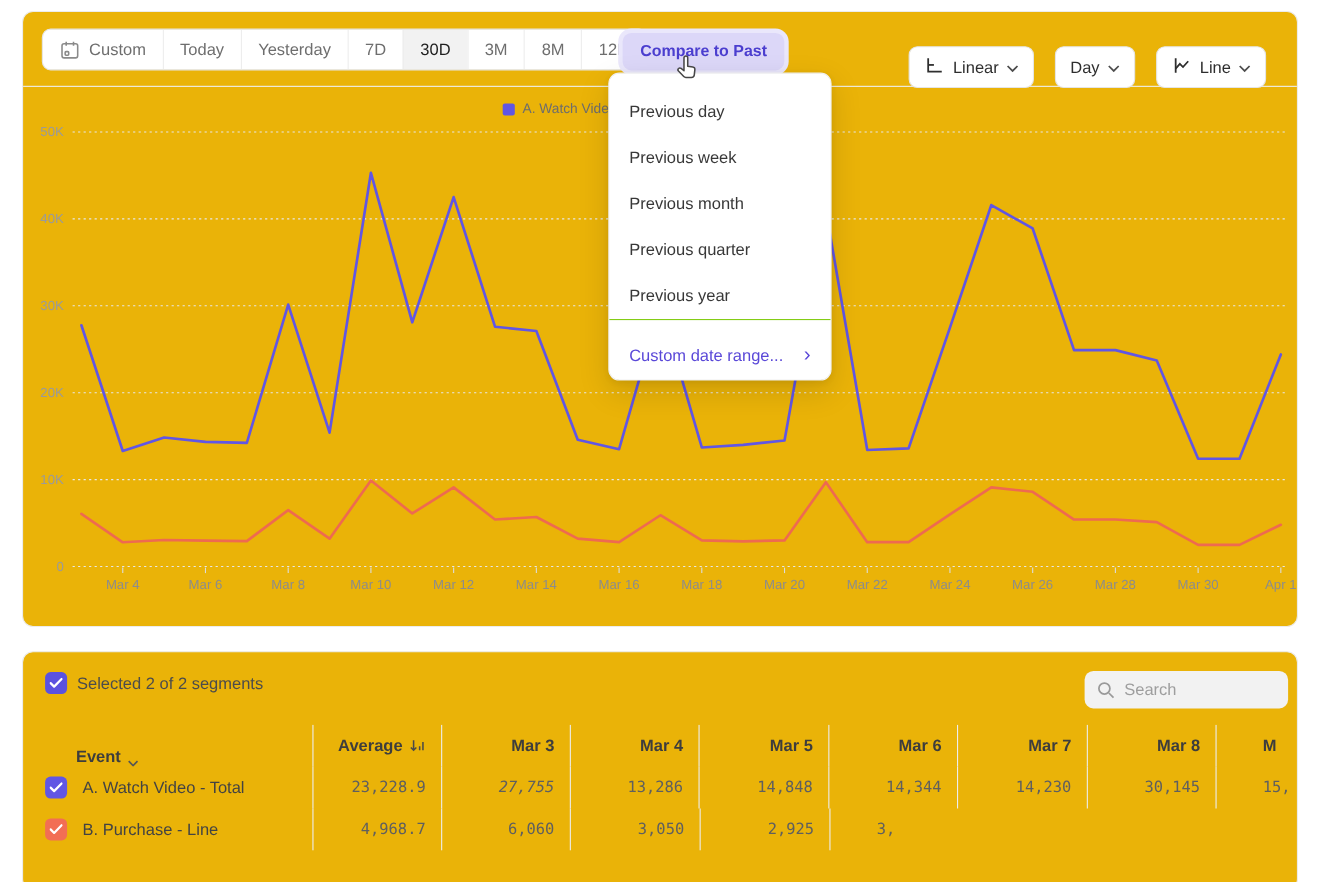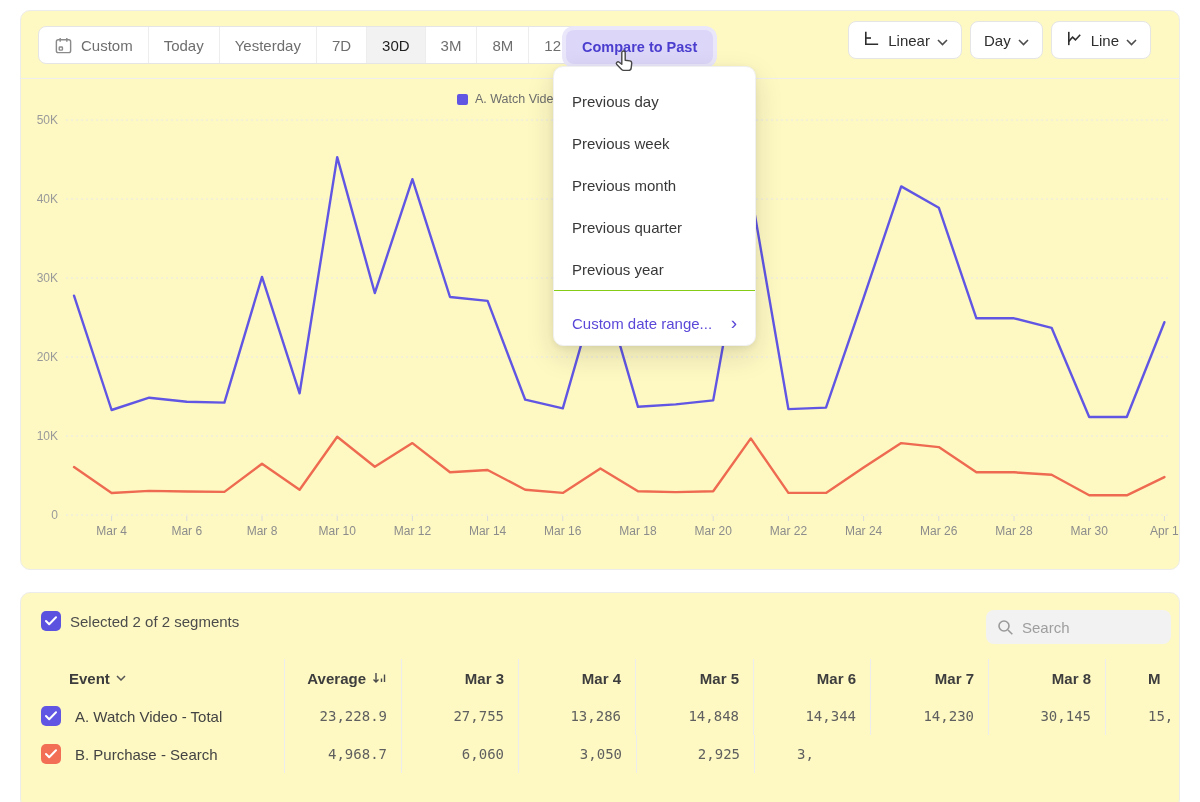--- a/index.html
+++ b/index.html
@@ -1,39 +1,39 @@
 <!DOCTYPE html>
 <html><head>
 <meta charset="utf-8">
 <style>
   * { box-sizing: border-box; margin: 0; padding: 0; }
   html,body { width:1200px; height:802px; background:#fff; overflow:hidden;
     font-family:"Liberation Sans", sans-serif; }
   .page { position:relative; width:1200px; height:802px; background:#fff; }
 
-  .card { position:absolute; background:#fef9c3; border:1px solid #ececec; border-radius:10px; }
+  .card { position:absolute; background:#eab308; border:1px solid #ececec; border-radius:10px; }
   .card-chart { left:20px; top:10px; width:1160px; height:560px; }
   .card-table { left:20px; top:592px; width:1160px; height:217px; overflow:hidden; }
 
   
   .toolbar { position:relative; height:68px; border-bottom:1px solid #efefef; }
   .seg-group { position:absolute; left:17px; top:15px; height:38px; display:flex;
     border:1px solid #e5e5e5; border-radius:8px; overflow:hidden; background:#fff; }
   .seg { display:flex; align-items:center; gap:8px; padding:0 15px; font-size:15px;
     color:#6e6e6e; cursor:pointer; border-left:1px solid #ededed; white-space:nowrap; }
   .seg:first-child { border-left:none; }
   .seg.sel { background:#f2f2f2; color:#1f1f1f; }
   .seg svg { display:block; }
 
   .compare-btn { position:absolute; left:545px; top:19px; height:34px; padding:0 16px;
     background:#dcd7f8; color:#4b3ecf; font-size:14.5px; font-weight:bold;
     border:none; border-radius:8px; box-shadow:0 0 0 4px #eae7fb; cursor:pointer;
     font-family:Liberation Sans, sans-serif;text-align:right; }
 
-  .right-controls { position:absolute; right:28px; top:10px; display:flex; gap:8px;margin-left:16px; }
+  .right-controls { position:absolute; right:28px; top:31px; display:flex; gap:19px;margin-left:16px; }
   .ctl-btn { height:38px; display:flex; align-items:center; gap:7px; padding:0 13px;
     border:1px solid #e5e5e5; border-radius:8px; background:#fff; font-size:15px;
     color:#2e2e2e; cursor:pointer; font-family:"Liberation Sans", sans-serif; }
 
   
   #chart-svg { position:absolute; left:0; top:0; z-index:1; pointer-events:none; }
   .legend { position:absolute; left:457px; top:92px; z-index:2; display:flex;
     align-items:center; gap:7px; font-size:12.5px; color:#6d6d6d; white-space:nowrap; }
   .legend-swatch { width:11px; height:11px; border-radius:2px; }
 
@@ -242,21 +242,21 @@
     </div>
     <div class="search-wrap">
       <svg width="17" height="17" viewBox="0 0 17 17" fill="none" stroke="#9a9a9a" stroke-width="1.6">
         <circle cx="7" cy="7" r="5"></circle>
           <path d="M11 11l4.3 4.3"></path>
       </svg>
       <input class="search-input" placeholder="Search" style="">
     </div>
     <div class="tbl">
       <div class="tbl-head" id="tbl-head">
-          <div class="cell ev" style="width: 264px;">
+          <div class="cell ev" style="width: 264px; align-items: flex-end;">
             <span>Event</span>
             <svg width="10" height="6" viewBox="0 0 10 6" fill="none" stroke="#555" stroke-width="1.5">
               <path d="M1 1l4 4 4-4"></path>
             </svg>
           </div>
           <div class="cell" style="width: 117px;">
             <span>Average</span>
             <svg width="15" height="14" viewBox="0 0 15 14" fill="none" stroke="#4a4a4a" stroke-width="1.4">
               <path d="M4 2v9M1.5 8.5L4 11l2.5-2.5"></path>
               <path d="M9.5 11V7.5M12.5 11V3.5"></path>
@@ -288,36 +288,36 @@
           <div class="tbl-row">
             <div class="cell ev" style="width: 264px;">
               <span class="checkbox" style="background:#6156e4">
                 <svg width="12" height="10" viewBox="0 0 12 10" fill="none" stroke="#fff" stroke-width="2" stroke-linecap="round" stroke-linejoin="round">
                   <path d="M1 5l3.2 3.2L11 1.2"></path>
                 </svg>
               </span>
               <span>A. Watch Video - Total</span>
             </div>
             <div class="cell" style="width: 117px;">23,228.9</div>
-            <div class="cell" style="width: 117px;">27,755</div>
+            <div class="cell" style="width: 117px; font-style: italic;">27,755</div>
             <div class="cell" style="width: 117px;">13,286</div>
             <div class="cell" style="width: 118px;">14,848</div>
             <div class="cell" style="width: 117px;">14,344</div>
             <div class="cell" style="width: 118px;">14,230</div>
             <div class="cell" style="width: 117px;">30,145</div>
             <div class="cell" style="width: 160px;">15,</div>
           </div>
           <div class="tbl-row">
             <div class="cell ev" style="width: 264px;">
               <span class="checkbox" style="background:#f26e54">
                 <svg width="12" height="10" viewBox="0 0 12 10" fill="none" stroke="#fff" stroke-width="2" stroke-linecap="round" stroke-linejoin="round">
                   <path d="M1 5l3.2 3.2L11 1.2"></path>
                 </svg>
               </span>
-              <span>B. Purchase - Search</span>
+              <span>B. Purchase - Line</span>
             </div>
             <div class="cell" style="width: 117px;">4,968.7</div>
             <div class="cell" style="width: 117px;">6,060</div>
             <div class="cell" style="width: 118px;">3,050</div>
             <div class="cell" style="width: 118px;">2,925</div>
             <div class="cell" style="width: 160px;">3,</div>
           </div>
         </div>
     </div>
   </div>

